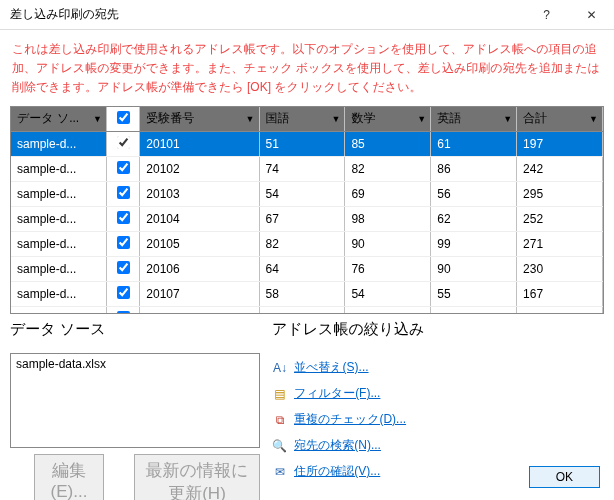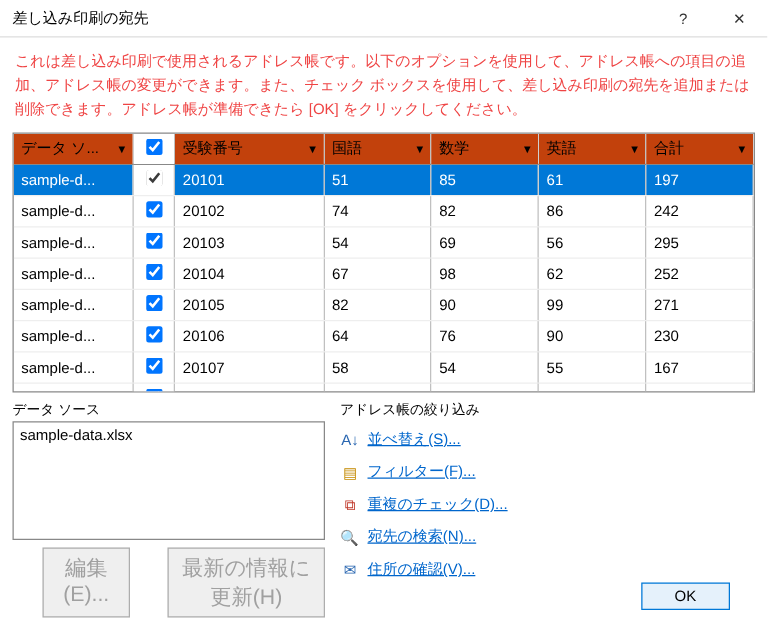--- a/index.html
+++ b/index.html
@@ -4,43 +4,43 @@
 <style>
 * { box-sizing: border-box; margin: 0; padding: 0; }
 body { font-family: "Yu Gothic UI", "Meiryo", sans-serif; font-size: 12px; background: #fff; width: 614px; height: 500px; overflow: hidden; color: #000; }
 .titlebar { display: flex; align-items: center; height: 30px; padding: 0 0 0 10px; border-bottom: 1px solid #ddd; }
 .titlebar .title { flex: 1; font-size: 12px; }
 .titlebar .tbtn { width: 45px; height: 30px; display: flex; align-items: center; justify-content: center; color: #333; }
 .desc { padding: 10px 12px 8px 12px; font-size: 12px; line-height: 1.6; color: #ef4444; }
 .grid-wrap { margin: 0 10px; border: 1px solid #888; height: 208px; overflow: hidden; position: relative; background:#fff; }
 .grid { width: 100%; border-collapse: collapse; table-layout: fixed; }
 .grid th, .grid td { border-right: 1px solid #c0c0c0; border-bottom: 1px solid #eee; height: 25px; padding: 0 6px; text-align: left; font-weight: normal; font-size: 12px; overflow:hidden; white-space:nowrap; text-overflow:ellipsis;}
-.grid thead th { background: #c2410c; border-bottom: 1px solid #888; position: relative; }
+.grid thead th { background: #737373; border-bottom: 1px solid #888; position: relative; }
 .grid thead th .sort { position: absolute; right: 4px; top: 50%; transform: translateY(-50%); font-size: 9px; color: #000; }
 .grid tbody tr.selected td { background: #0078d7; color: #fff; }
 .grid tbody tr.selected td input[type=checkbox]{ accent-color:#fff;}
 .col-src { width: 80px; }
 .col-chk { width: 28px; text-align: center; padding:0;}
 .col-num { width: 100px; }
 .col-s1, .col-s2, .col-s3, .col-s4 { width: 72px; }
 .grid td.cchk, .grid th.cchk { text-align:center; padding:0; background:#fff;}
 .grid tbody tr.selected td.cchk{ background:#fff; color:#000;}
 .lower { display: flex; margin: 6px 10px 0 10px; gap: 12px; }
 .panel-l { width: 250px; }
 .panel-r { flex: 1; }
-.panel-label { font-size: 11px; margin-bottom: 2px; }
+.panel-label { font-size: 15px; margin-bottom: 14px; }
 .listbox { border: 1px solid #888; height: 95px; padding: 3px 5px; font-size: 12px; background:#fff; }
 .btnrow { margin-top: 6px; display: flex; gap: 6px; }
 .btn { border: 1px solid #adadad; background: #e1e1e1; color: #888; padding: 4px 10px; font-size: 17px; min-width: 70px; text-align:center;margin-left:24px;}
 .btn.disabled { color: #a0a0a0; background:#efefef;}
 .linklist { padding-top: 2px; }
 .linkrow { display: flex; align-items: center; gap: 6px; height: 26px; font-size: 12px; }
 .linkrow .ic { width: 16px; height: 16px; display:flex; align-items:center; justify-content:center; font-size:12px; }
 .linkrow a { color: #0066cc; text-decoration: underline; cursor: pointer; }
-.footer { position: absolute; right: 30px; bottom: 12px; }
+.footer { position: absolute; right: 14px; bottom: 12px; }
 .okbtn { border: 1px solid #0078d7; background: #e5f1fb; padding: 3px 26px; font-size: 12px; }
 </style>
 </head>
 <body>
 
 <div class="titlebar">
   <span class="title">差し込み印刷の宛先</span>
   <div class="tbtn">
       <span>?</span>
     </div>

